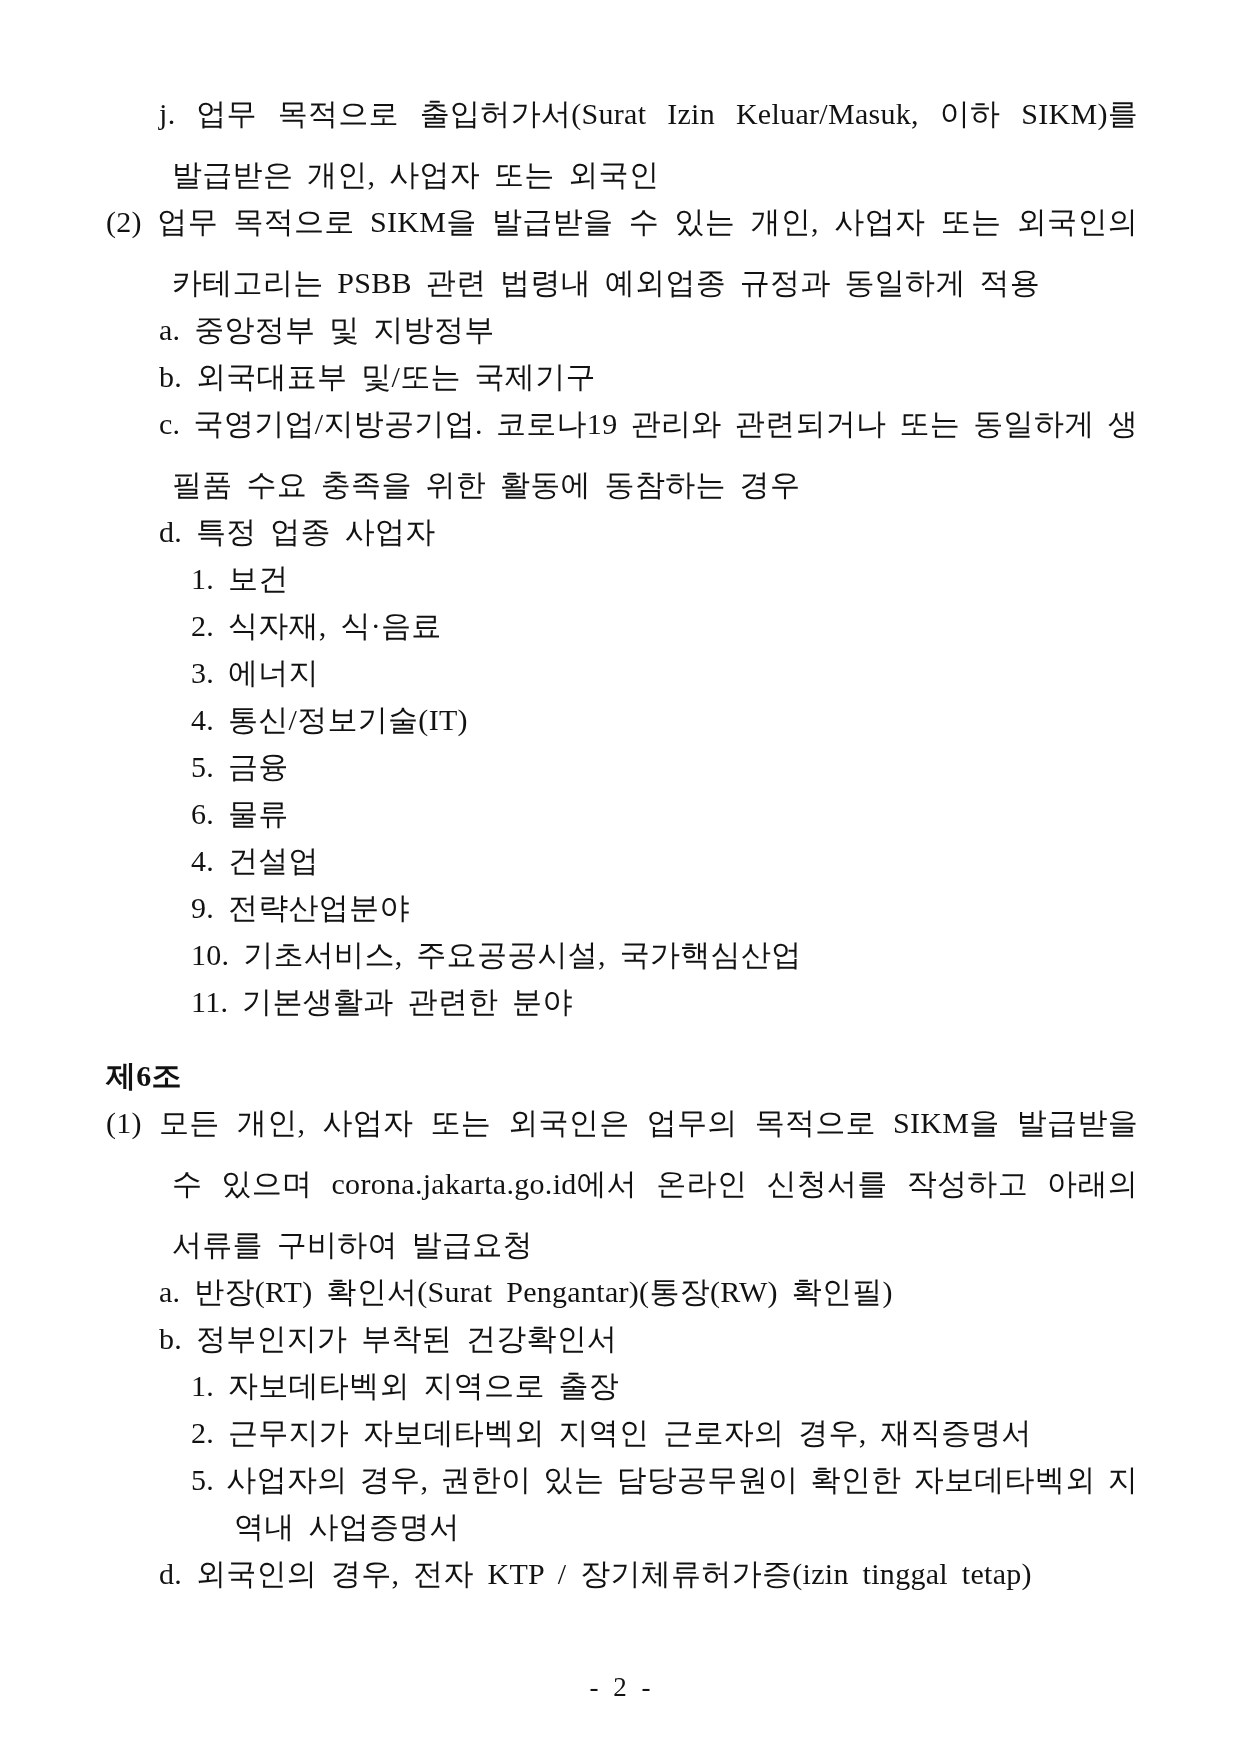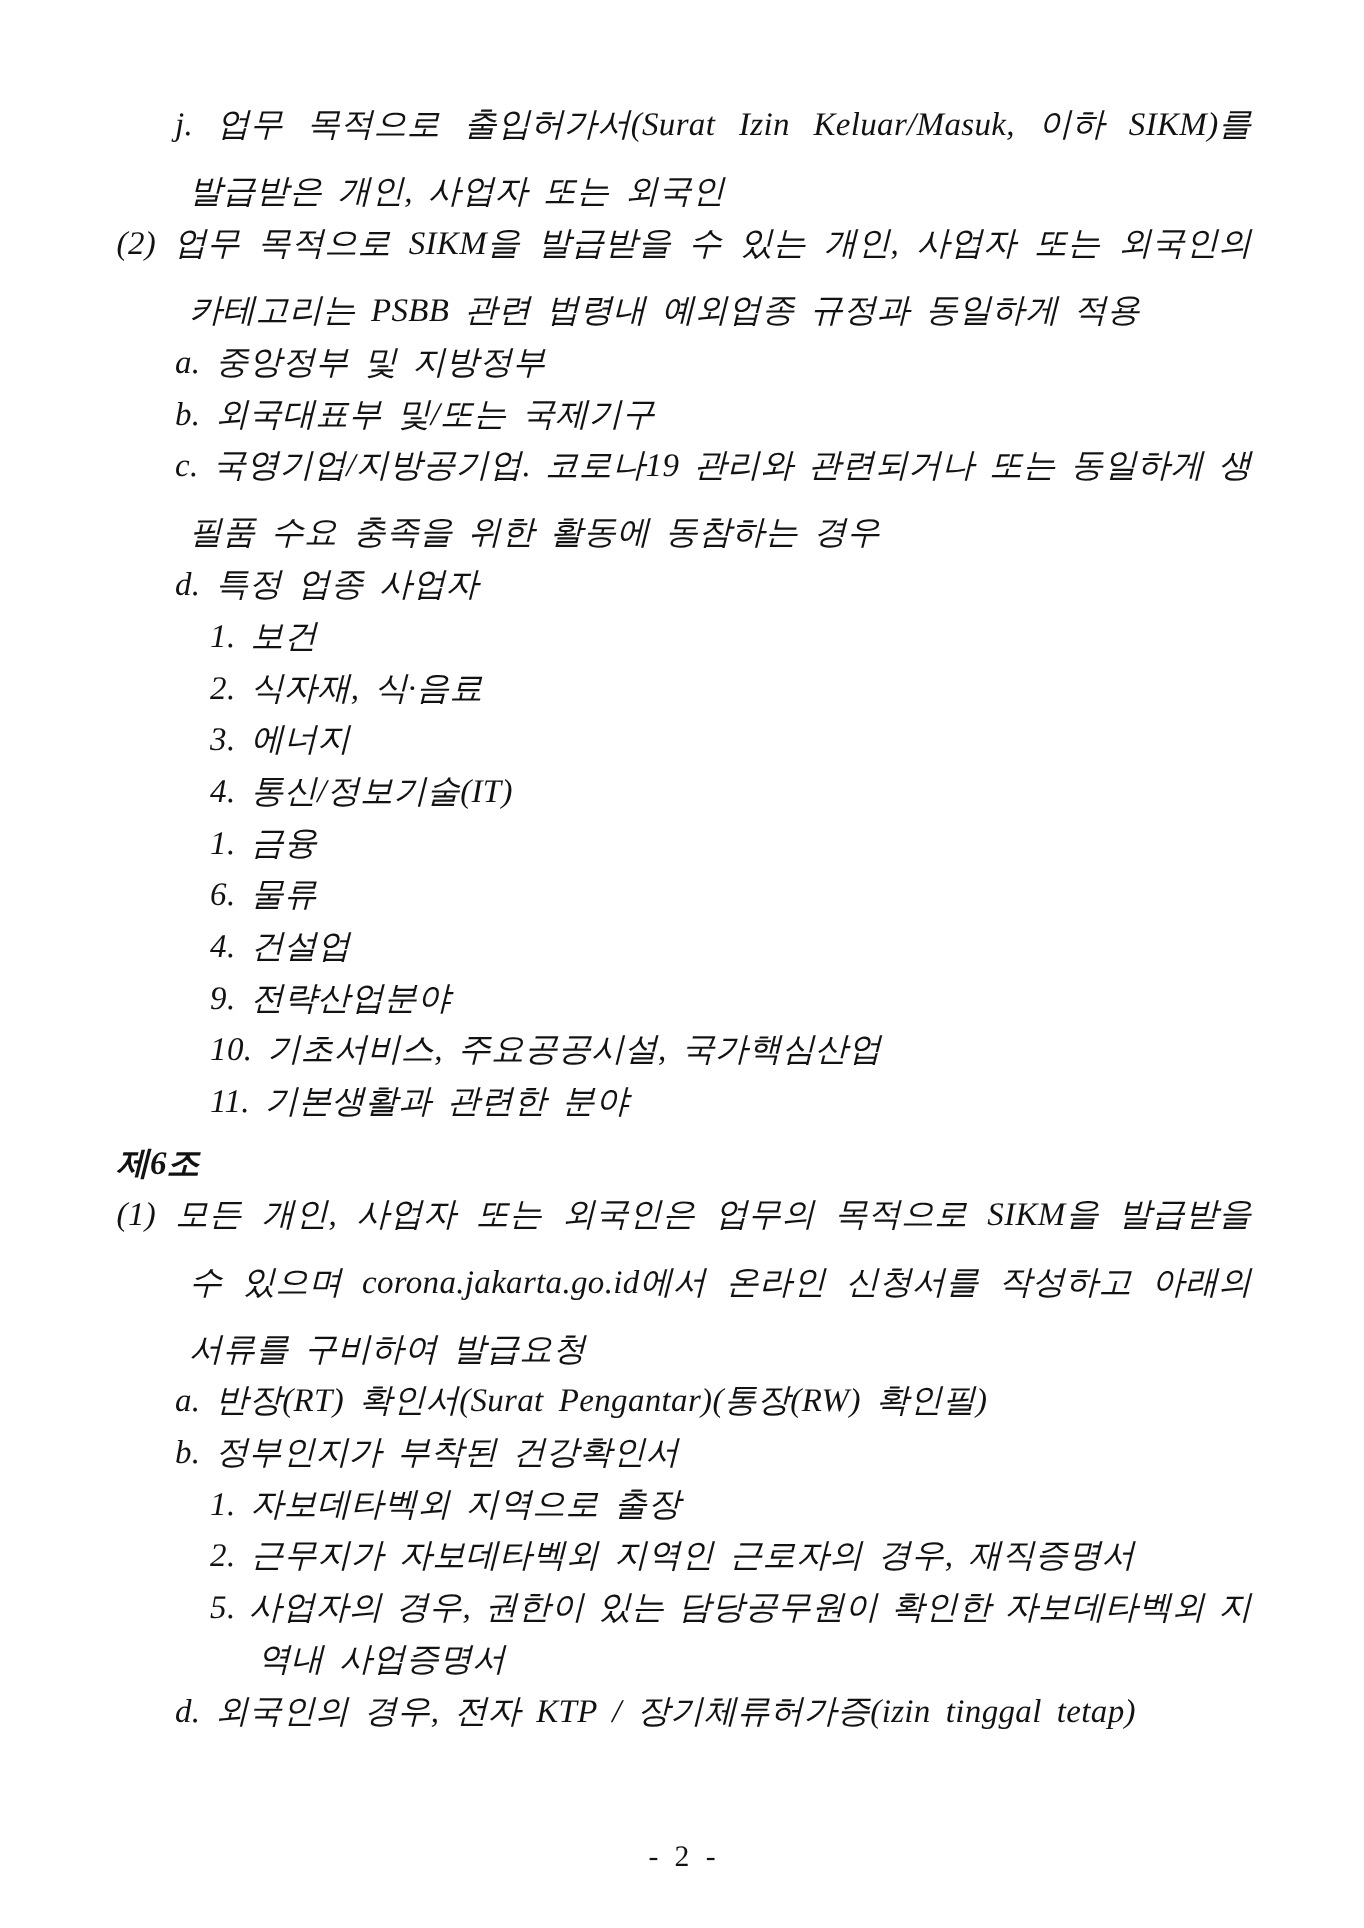--- a/index.html
+++ b/index.html
@@ -13,21 +13,20 @@
     position: relative;
     font-family: "Liberation Serif", "DejaVu Serif", serif;
     color: #121212;
     overflow: hidden;
   }
   .doc-body {
     position: absolute;
     top: 90px;
     left: 106px;
     right: 102px;
-    font-style: italic;
   }
   .line {
     font-size: 30px;
     line-height: 47px;
     white-space: nowrap;
     word-spacing: 6px;
     letter-spacing: 0.01em;
   }
   
   .just {
@@ -37,21 +36,21 @@
     word-spacing: normal;
   }
   
   .l1  { padding-left: 0; }
   .l2  { padding-left: 53px; }
   .l2c { padding-left: 66px; margin-top: 14px; }
   .l3  { padding-left: 85px; }
   .l3c { padding-left: 128px; }
   .heading {
     font-weight: bold;
-    margin-top: 9px;
+    margin-top: 27px;
   }
   .page-number {
     position: absolute;
     top: 1664px;
     left: 0;
     width: 1240px;
     text-align: center;
     font-size: 27px;
     line-height: 47px;
     word-spacing: 8px;
@@ -67,21 +66,21 @@
   <div class="line l2c">카테고리는 PSBB 관련 법령내 예외업종 규정과 동일하게 적용</div>
   <div class="line l2">a. 중앙정부 및 지방정부</div>
   <div class="line l2">b. 외국대표부 및/또는 국제기구</div>
   <div class="line l2 just">c. 국영기업/지방공기업. 코로나19 관리와 관련되거나 또는 동일하게 생</div>
   <div class="line l2c">필품 수요 충족을 위한 활동에 동참하는 경우</div>
   <div class="line l2">d. 특정 업종 사업자</div>
   <div class="line l3">1. 보건</div>
   <div class="line l3">2. 식자재, 식·음료</div>
   <div class="line l3">3. 에너지</div>
   <div class="line l3">4. 통신/정보기술(IT)</div>
-  <div class="line l3">1. 금융</div>
+  <div class="line l3">5. 금융</div>
   <div class="line l3">6. 물류</div>
   <div class="line l3">4. 건설업</div>
   <div class="line l3">9. 전략산업분야</div>
   <div class="line l3">10. 기초서비스, 주요공공시설, 국가핵심산업</div>
   <div class="line l3">11. 기본생활과 관련한 분야</div>
   <div class="line l1 heading">제6조</div>
   <div class="line l1 just">(1) 모든 개인, 사업자 또는 외국인은 업무의 목적으로 SIKM을 발급받을</div>
   <div class="line l2c just">수 있으며 corona.jakarta.go.id에서 온라인 신청서를 작성하고 아래의</div>
   <div class="line l2c">서류를 구비하여 발급요청</div>
   <div class="line l2">a. 반장(RT) 확인서(Surat Pengantar)(통장(RW) 확인필)</div>

